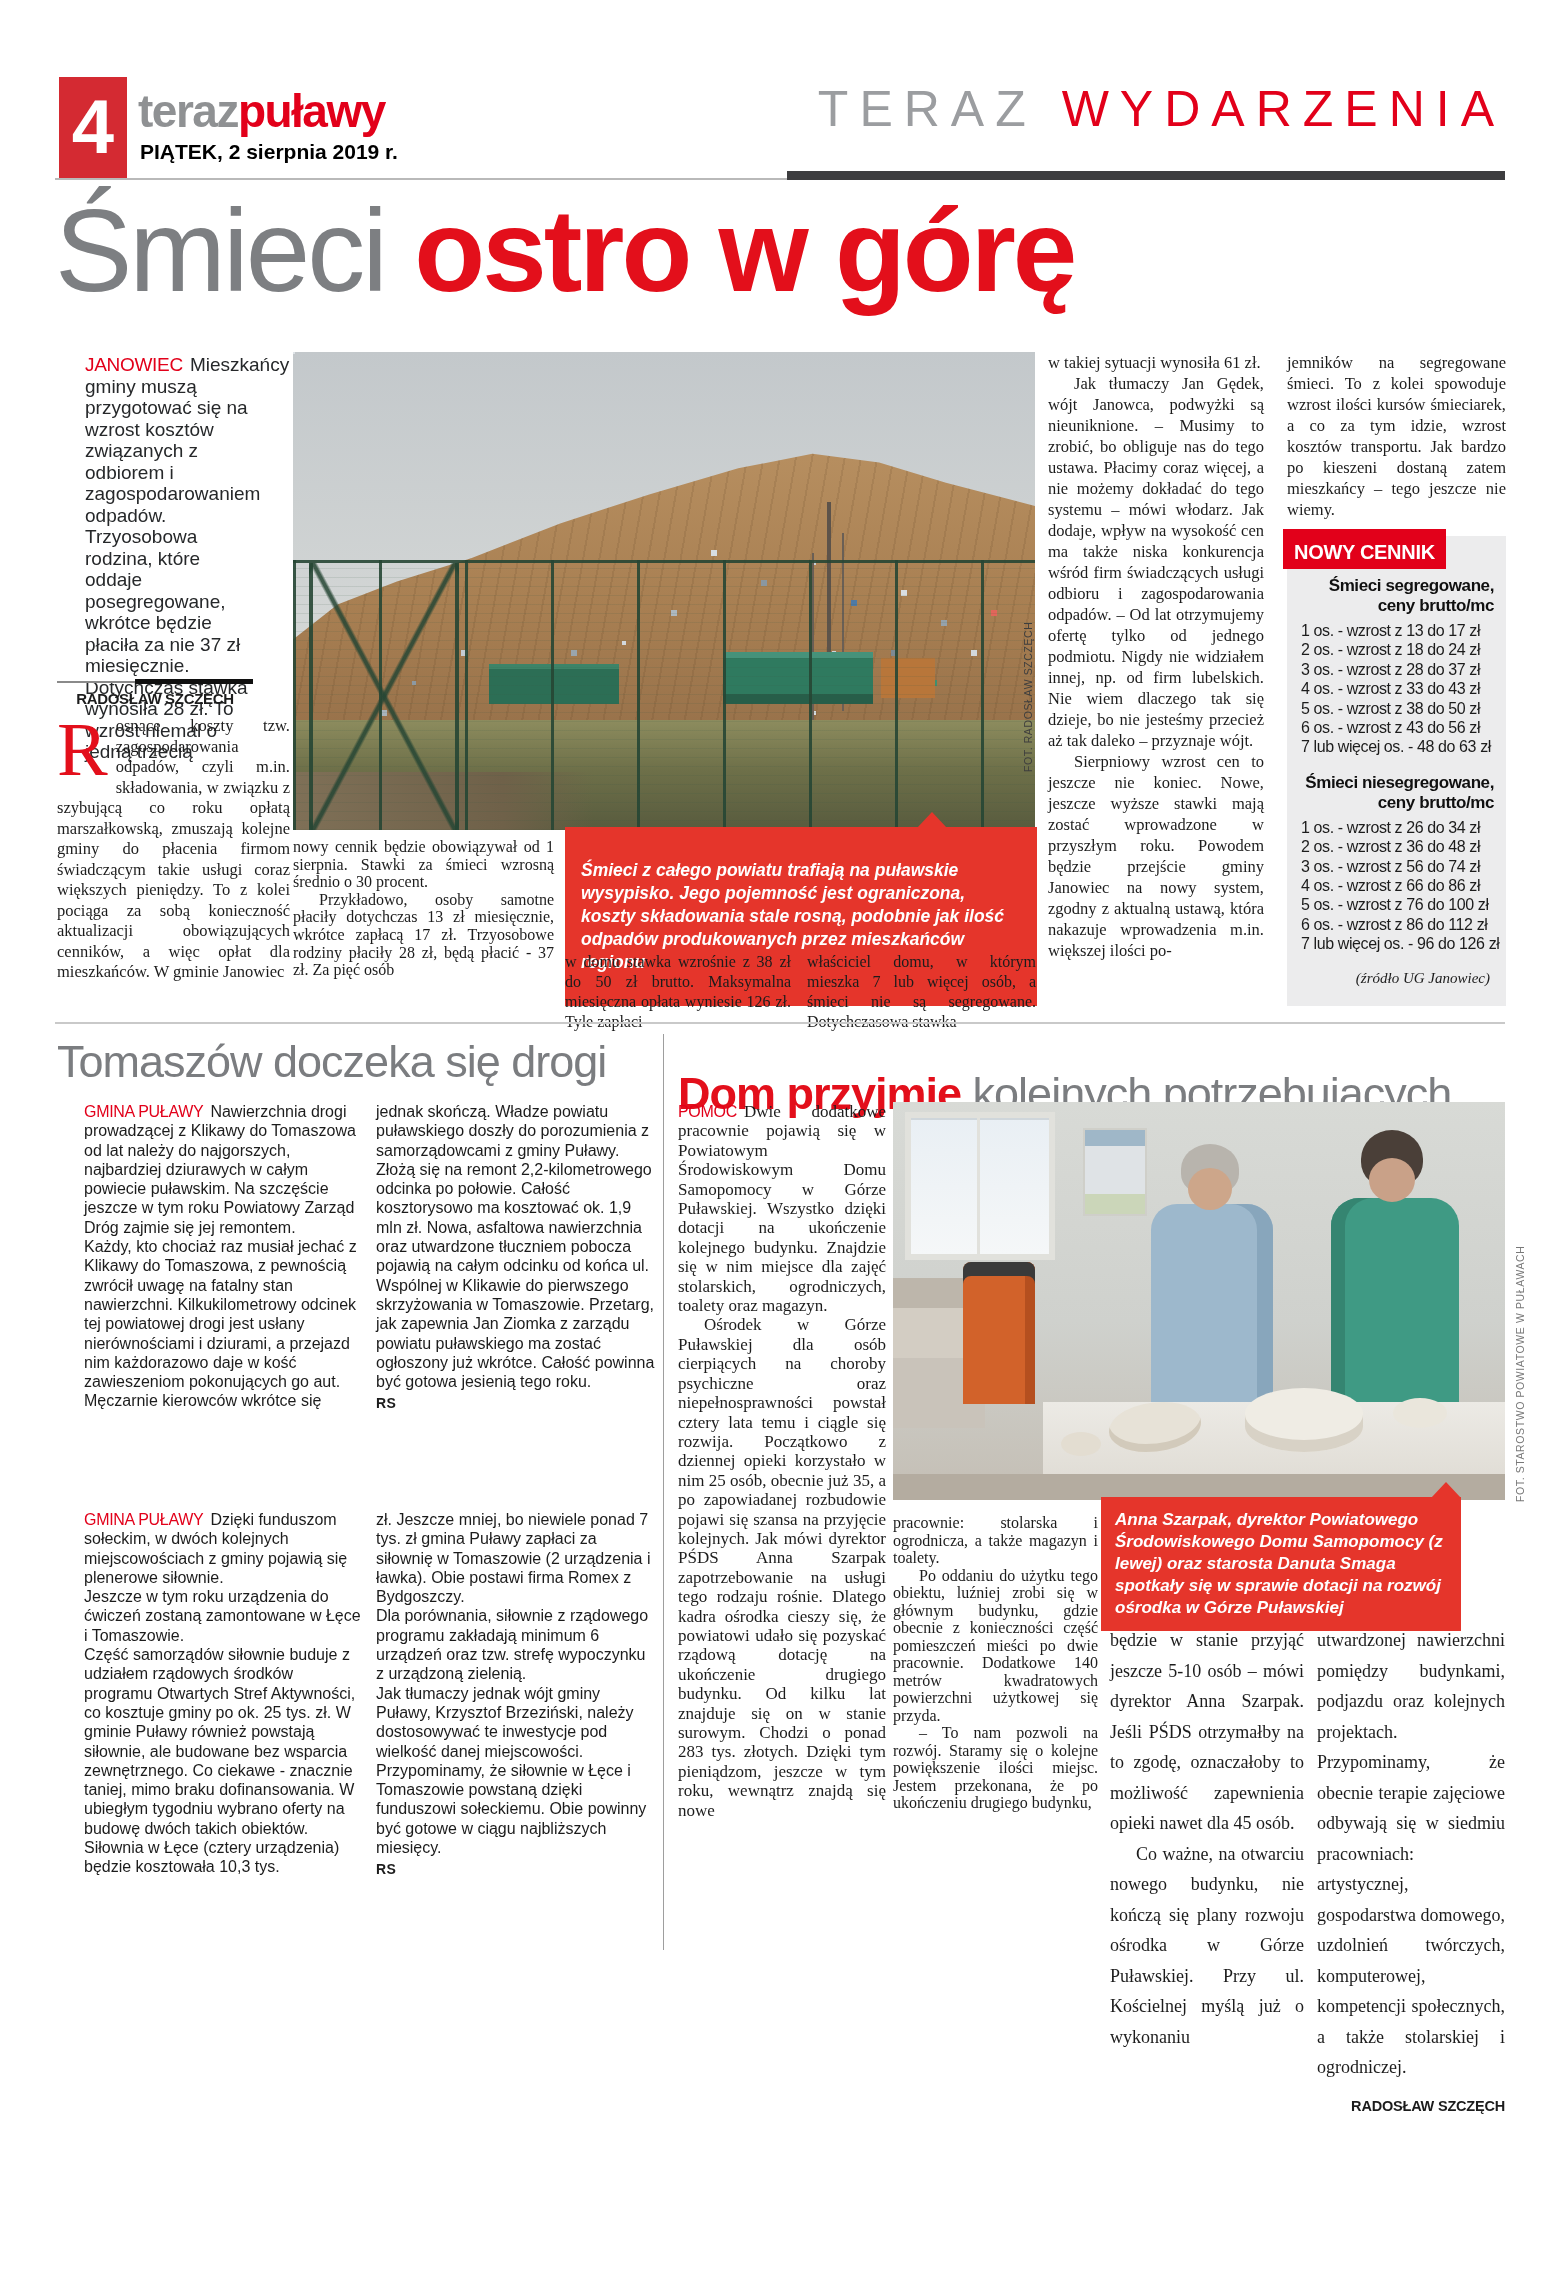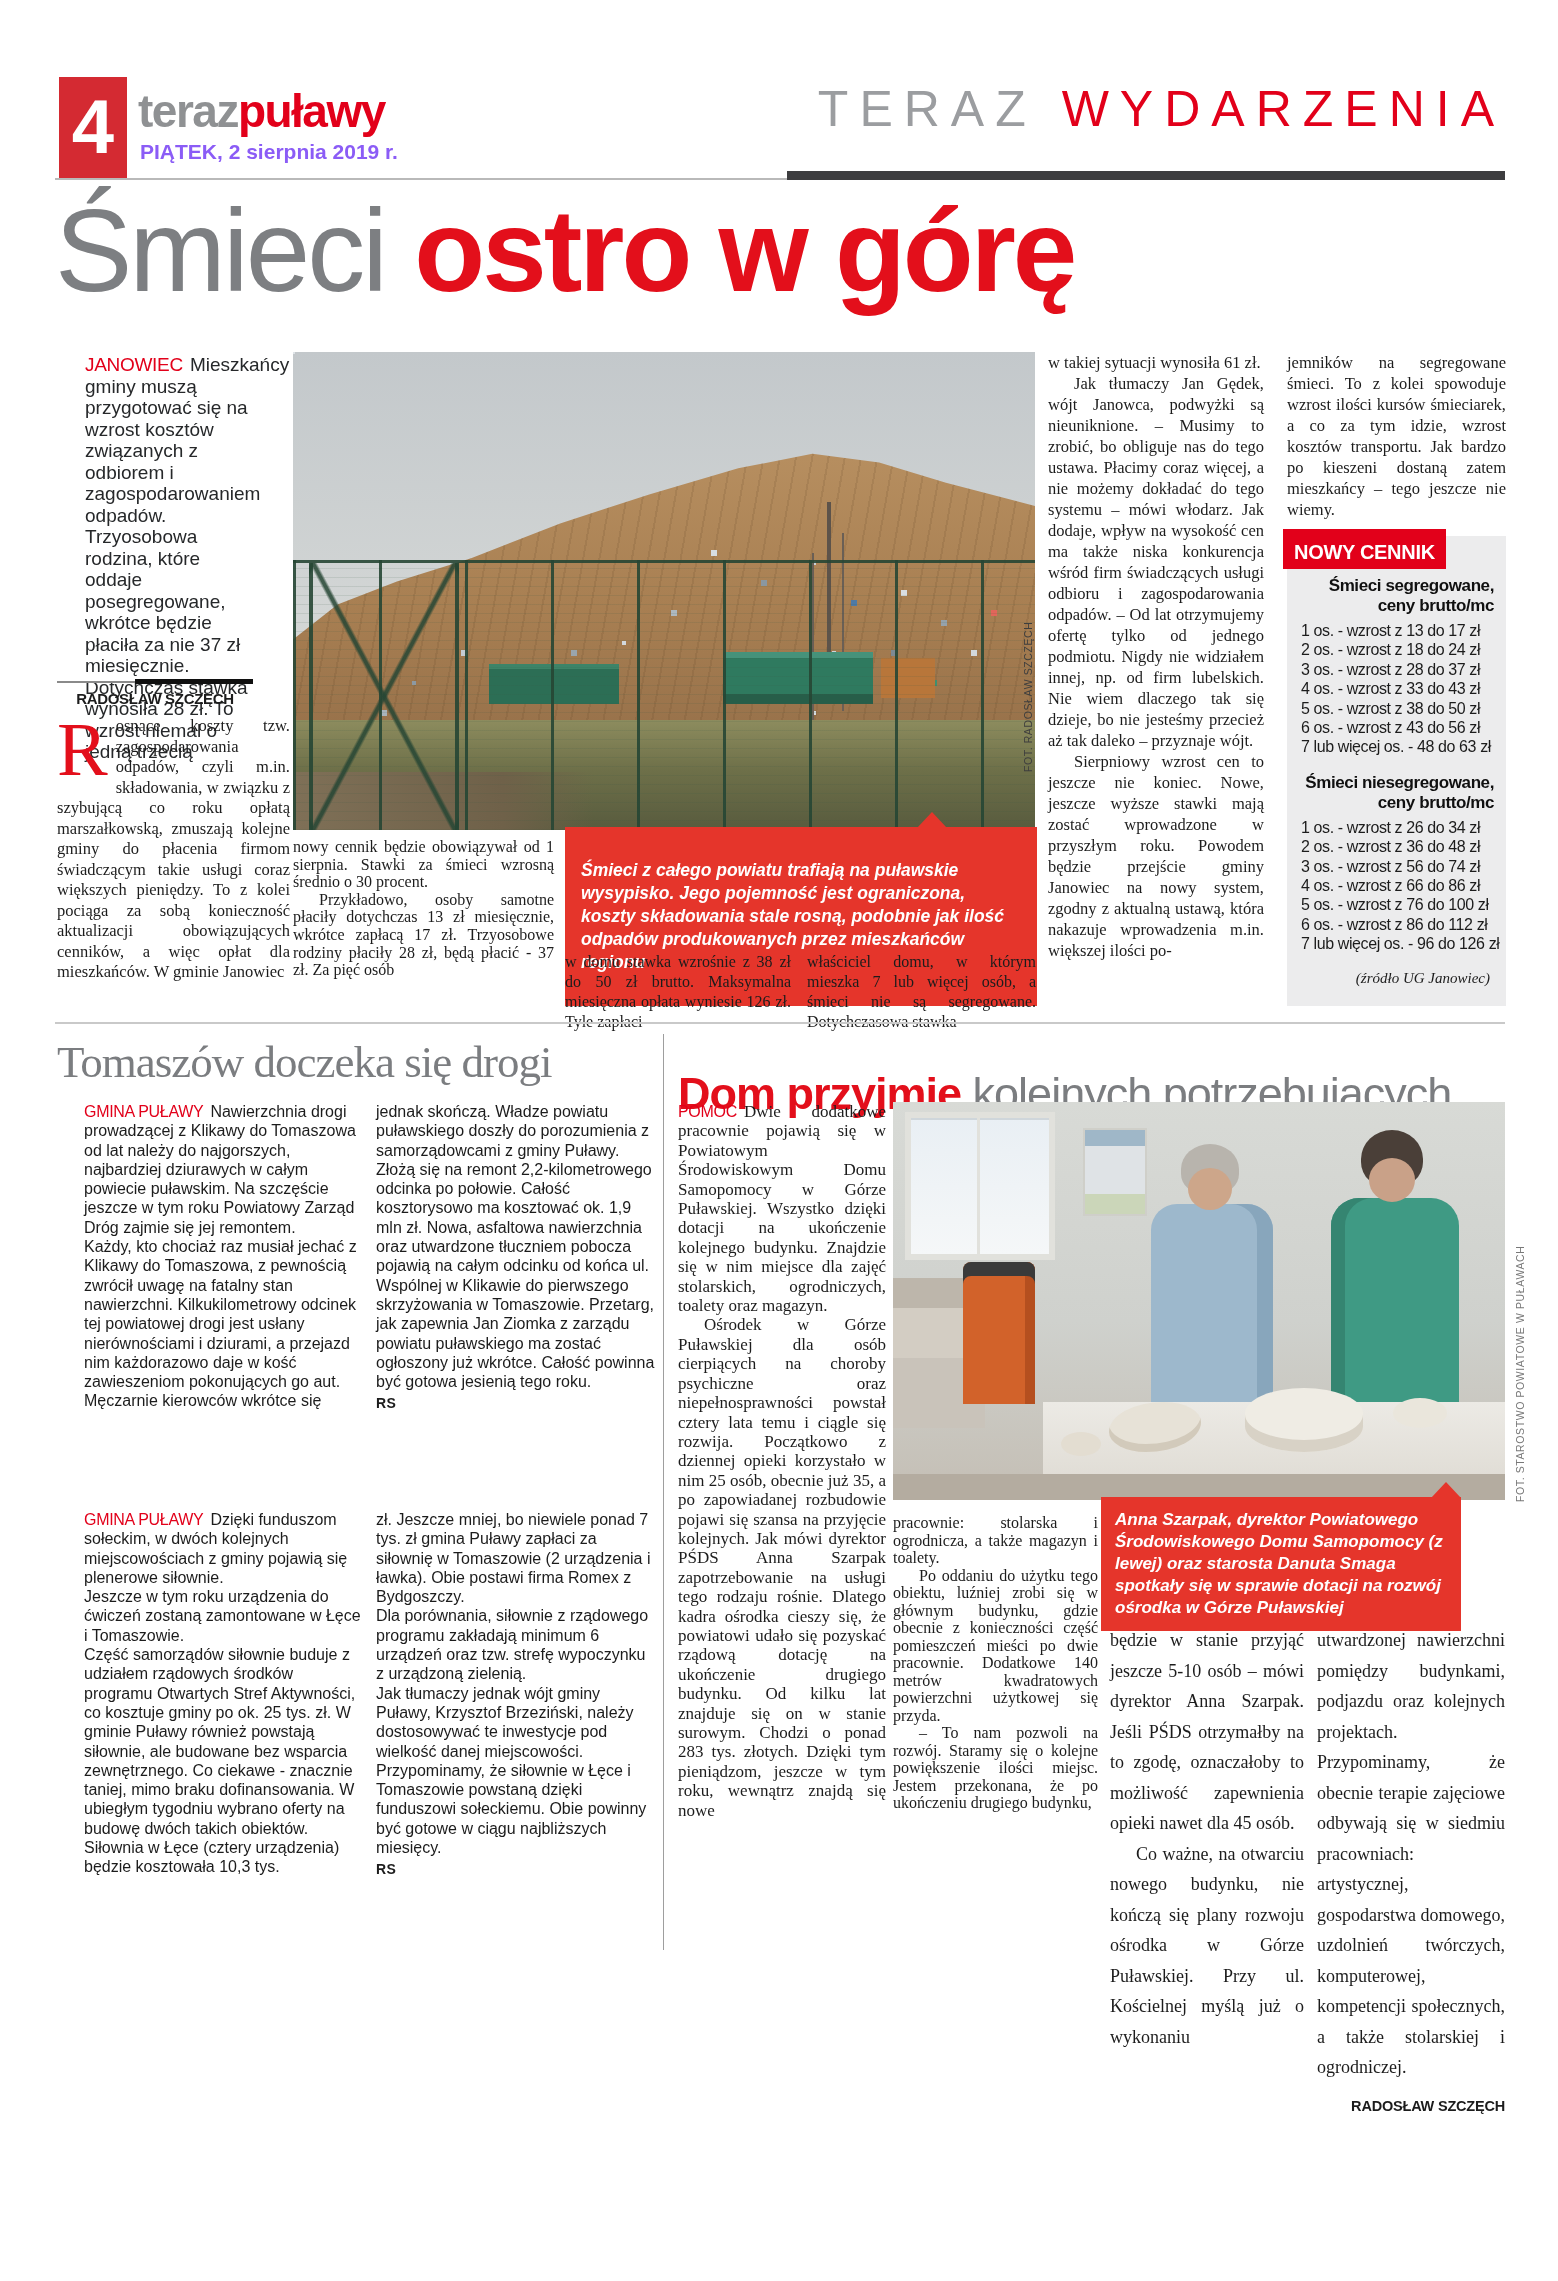--- a/index.html
+++ b/index.html
@@ -6,21 +6,21 @@
   #page{position:relative;width:1558px;height:2281px;background:#ffffff;margin:0 auto;overflow:hidden;
         font-family:"Liberation Sans",sans-serif;color:#1c1c1c;}
   #page *{box-sizing:border-box;}
   .abs{position:absolute;}
 
   
   .pagebox{left:59px;top:77px;width:68px;height:103px;background:#d42a32;color:#fff;
            font-size:76px;font-weight:700;text-align:center;line-height:100px;}
   .logo{left:138px;top:84px;font-size:46px;font-weight:700;letter-spacing:-1.5px;white-space:nowrap;}
   .logo .t{color:#8f9193;} .logo .p{color:#e2001a;}
-  .date{left:140px;top:140px;font-size:21px;font-weight:700;color:#8b5cf6;white-space:nowrap;}
+  .date{left:140px;top:140px;font-size:21px;font-weight:700;color:#000000;white-space:nowrap;}
   .sechead{left:700px;top:80px;width:805px;text-align:right;font-size:50px;letter-spacing:11px;
            color:#9b9da0;white-space:nowrap;font-weight:400;}
   .sechead .w{color:#e2001a;}
   .hline-thin{left:55px;top:178px;width:732px;height:2px;background:#b9b9b9;}
   .hline-thick{left:787px;top:171px;width:718px;height:9px;background:#3d3d3f;}
 
   
   .mainhead{left:55px;top:188px;width:1460px;font-size:116px;letter-spacing:-3px;line-height:1.1;white-space:nowrap;}
   .mainhead .hg{color:#7d7f82;font-weight:400;}
   .mainhead .hr{color:#e30f1b;font-weight:700;}
@@ -67,21 +67,21 @@
   .nc-group2{margin-top:16px;}
   .nc-item{font-size:16px;line-height:19.4px;letter-spacing:-0.4px;white-space:nowrap;}
   .nc-source{font-family:"Liberation Serif",serif;font-style:italic;font-size:15px;text-align:right;margin-top:16px;padding-right:4px;}
 
   
   .divider2{left:55px;top:1022px;width:1450px;height:2px;background:#c9c9c9;}
   .vrule{left:663px;top:1034px;width:1px;height:916px;background:#9e9e9e;}
 
   .subhead{font-size:45px;letter-spacing:-1px;color:#7b7d80;font-weight:400;white-space:nowrap;}
   .subhead .hr{color:#e30f1b;font-weight:700;}
-  .h-s2{left:57px;top:1036px;font-family:Liberation Serif, serif;}
+  .h-s2{left:57px;top:1036px;}
   .h-s3{left:57px;top:1446px;}
   .h-s4{left:678px;top:1036px;margin-top:32px;}
 
   
   .sanscol{font-size:16px;line-height:19.3px;}
   .sanscol .par{margin:0 0 0 0;}
   .s2c1{left:84px;top:1102px;width:278px;}
   .s2c2{left:376px;top:1102px;width:280px;}
   .s3c1{left:84px;top:1510px;width:278px;}
   .s3c2{left:376px;top:1510px;width:280px;}

